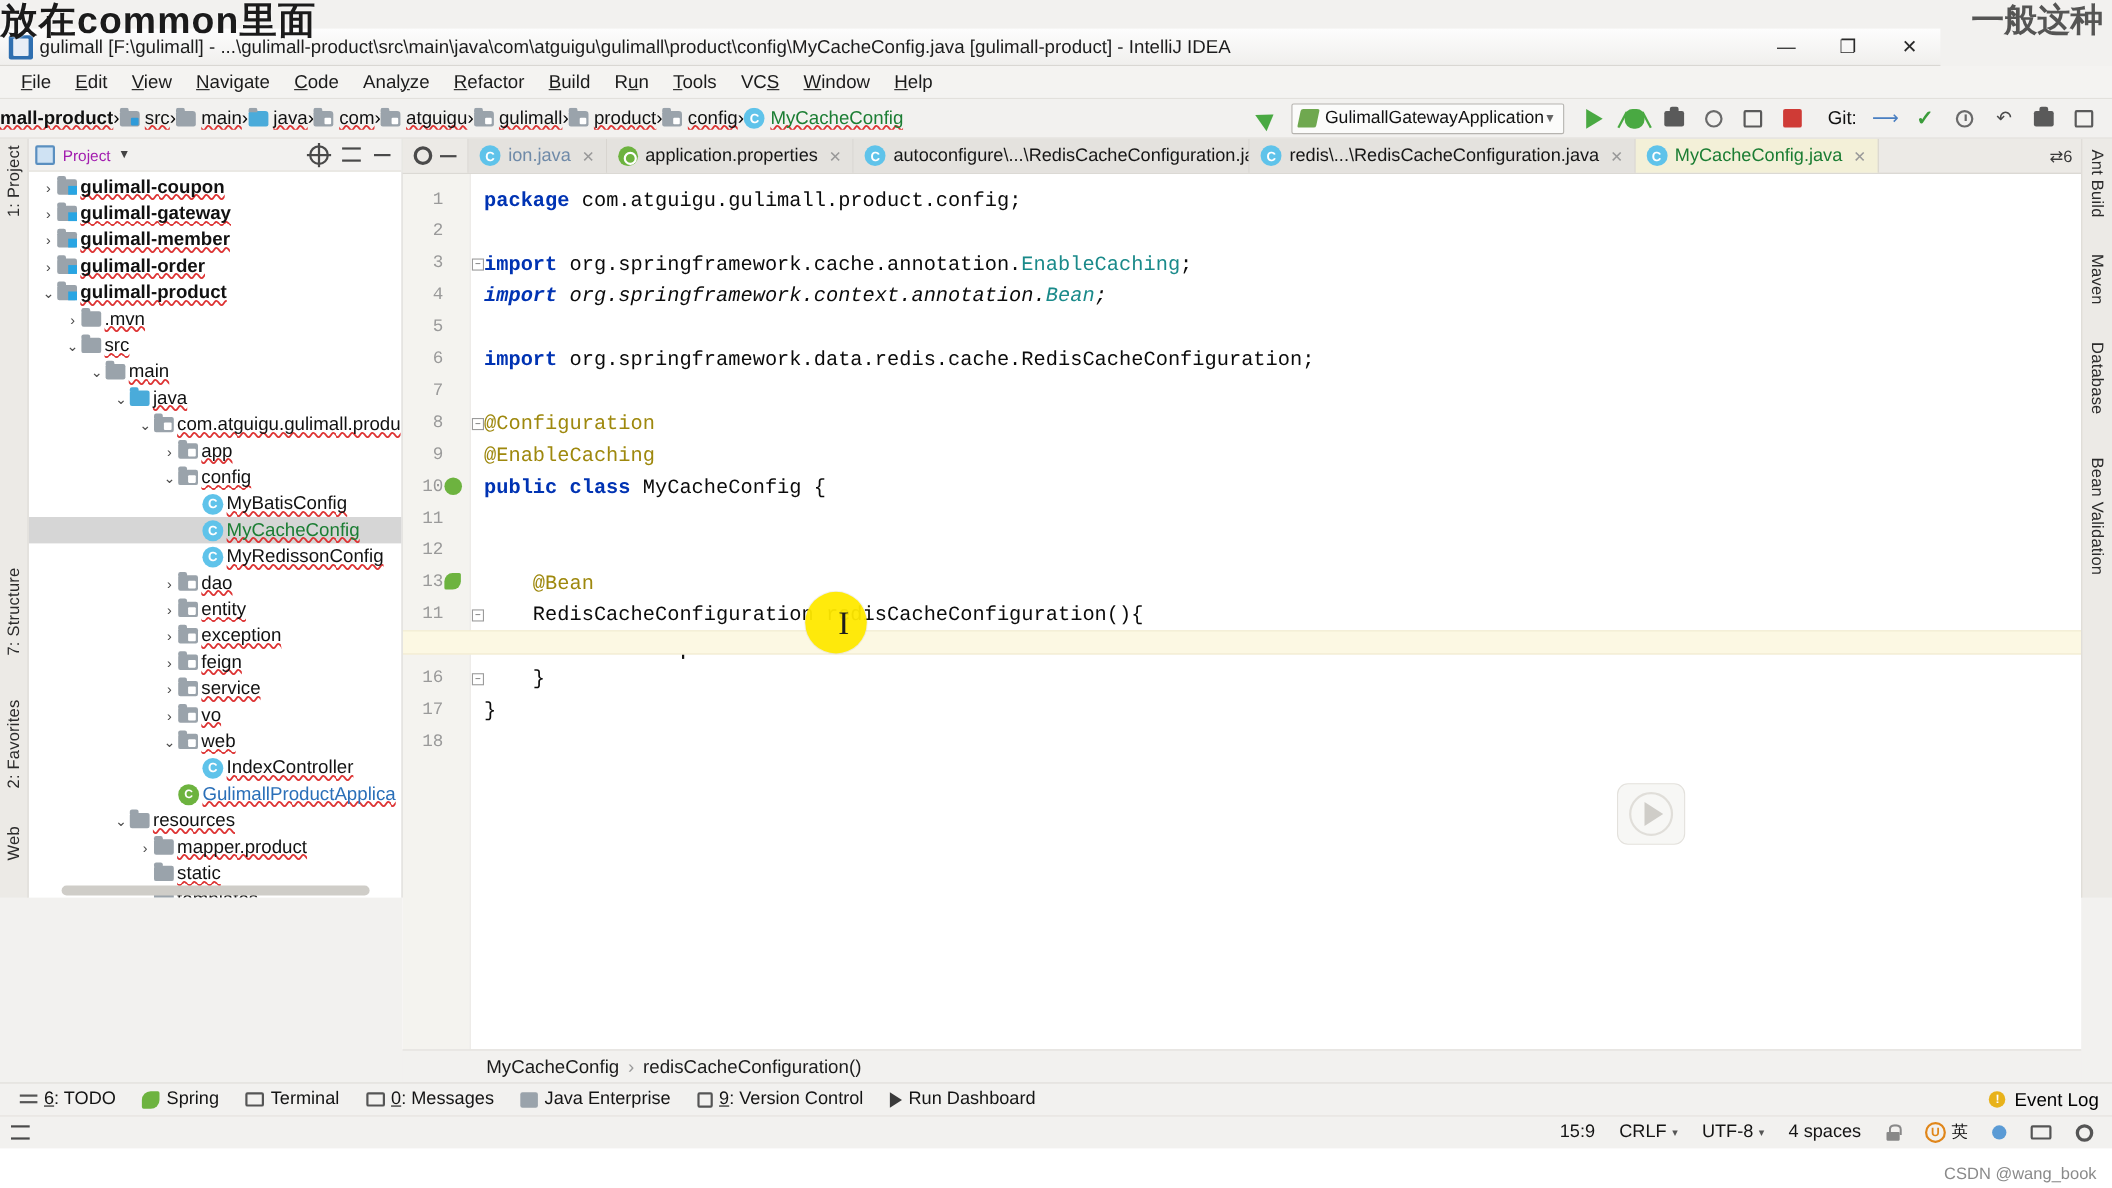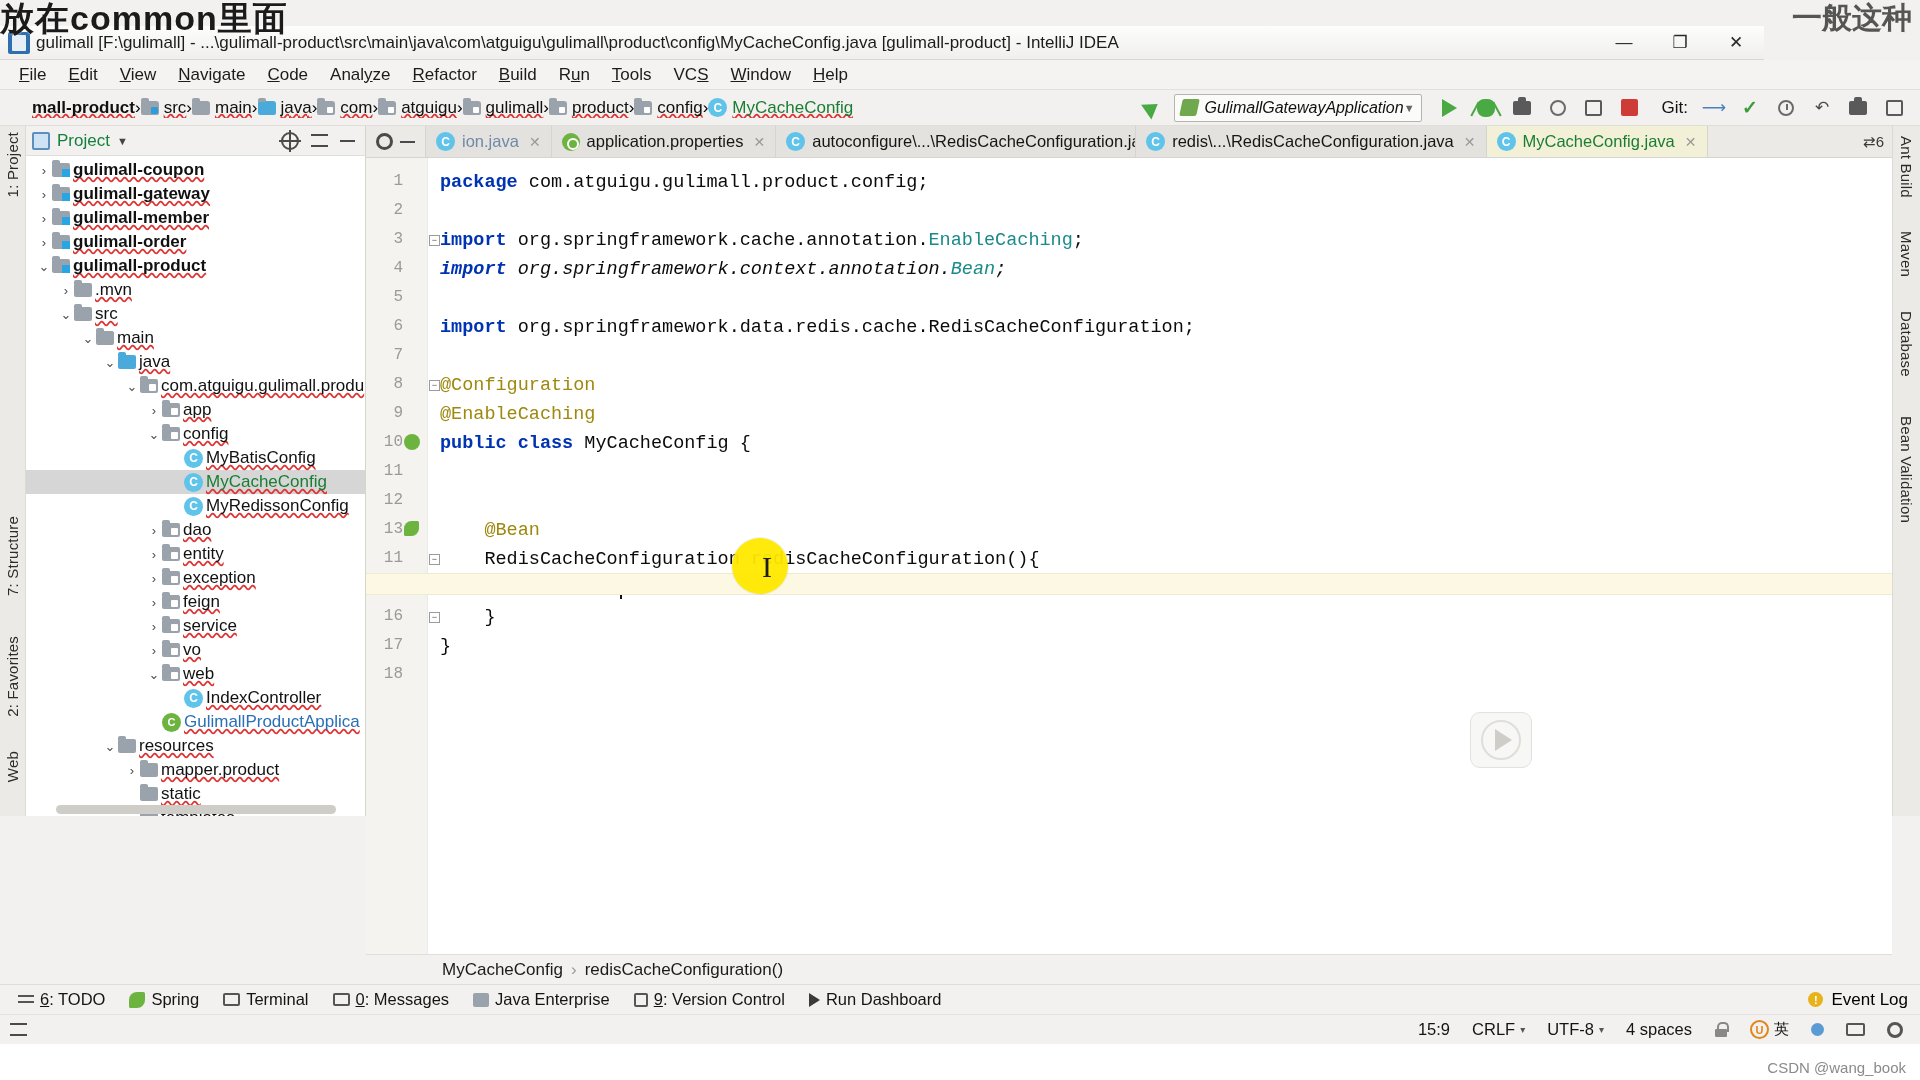--- a/index.html
+++ b/index.html
@@ -63,21 +63,21 @@
     padding:3px 11px; font-size:17px; color:#1b1b1b; white-space:nowrap;
   }
   .menubar .mi u { text-decoration:underline; }
 
   
   .navrow {
     position:absolute; left:0; top:90px; width:1920px; height:36px;
     background:#f2f1ef; display:flex; align-items:center; z-index:18;
     border-bottom:1px solid #e0ded9;
   }
-  .crumbs { display:flex; align-items:center; padding-left:0px; overflow:hidden;margin-left:32px; }
+  .crumbs { display:flex; align-items:center; padding-left:0px; overflow:hidden; }
   .crumb { display:flex; align-items:center; white-space:nowrap; }
   .crumb .ctext { font-size:17px; color:#101010; }
   .crumb.first .ctext { font-weight:bold; }
   .fico {
     width:18px; height:14px; margin-right:5px; flex:none; position:relative;
     background:#9aa3ab; border-radius:2px 3px 2px 2px;
   }
   .fico::before{
     content:""; position:absolute; left:0; top:-3px; width:8px; height:4px;
     background:#9aa3ab; border-radius:2px 2px 0 0;
@@ -101,21 +101,21 @@
   .sq-wave { text-decoration: underline wavy #d33; text-decoration-skip-ink:none; }
 
   .toolbar-right { margin-left:auto; display:flex; align-items:center; padding-right:8px; }
   .tb-btn {
     width:34px; height:30px; display:flex; align-items:center; justify-content:center;
     margin:0 1px;
   }
   .runcombo {
     display:flex; align-items:center; height:28px; min-width:215px;
     background:#fbfbfa; border:1px solid #b6b4b0; border-radius:2px;
-    padding:0 6px; margin:0 10px 0 4px;font-style:italic;
+    padding:0 6px; margin:0 10px 0 4px;
   }
   .runcombo .rc-ico {
     width:17px; height:17px; margin-right:6px; flex:none;
     background:#6fa84f; border-radius:2px; transform:skewX(-12deg);
   }
   .runcombo .rc-text { font-size:16px; color:#111; white-space:nowrap; }
   .runcombo .rc-caret { margin-left:auto; color:#666; font-size:11px; }
   .gitlabel { font-size:17px; color:#111; margin:0 8px 0 14px; }
 
   
@@ -154,21 +154,21 @@
     position:absolute; left:26px; top:126px; width:340px; height:690px;
     background:#ffffff; border-right:1px solid #d6d4cf; z-index:15; overflow:hidden;
   }
   .proj-header {
     height:30px; display:flex; align-items:center; padding:0 6px;
     background:#f2f1ef; border-bottom:1px solid #e1dfda;
   }
   .proj-header .ph-ico {
     width:18px;height:18px;border:2px solid #5a8fc0;background:#cfe2f3;border-radius:2px;margin-right:7px;flex:none;
   }
-  .proj-header .ph-title { font-size:17px;color:#15803d; }
+  .proj-header .ph-title { font-size:14px;color:#a21caf; }
   .proj-header .ph-caret { margin-left:7px;color:#444;font-size:11px; }
   .ph-tools{ margin-left:auto; display:flex; align-items:center; gap:12px; padding-right:4px;}
   .ico-target{ width:18px;height:18px;border:2px solid #4a4a4a;border-radius:50%;position:relative;}
   .ico-target::before,.ico-target::after{content:"";position:absolute;background:#4a4a4a;}
   .ico-target::before{left:-4px;top:6px;width:22px;height:2px;}
   .ico-target::after{top:-4px;left:6px;height:22px;width:2px;}
   .ico-collapse{ width:17px;height:15px;position:relative;}
   .ico-collapse::before,.ico-collapse::after{content:"";position:absolute;left:0;width:17px;height:2px;background:#4a4a4a;}
   .ico-collapse::before{top:1px;} .ico-collapse::after{bottom:1px;}
   .ico-minus{ width:15px;height:2px;background:#4a4a4a; }

